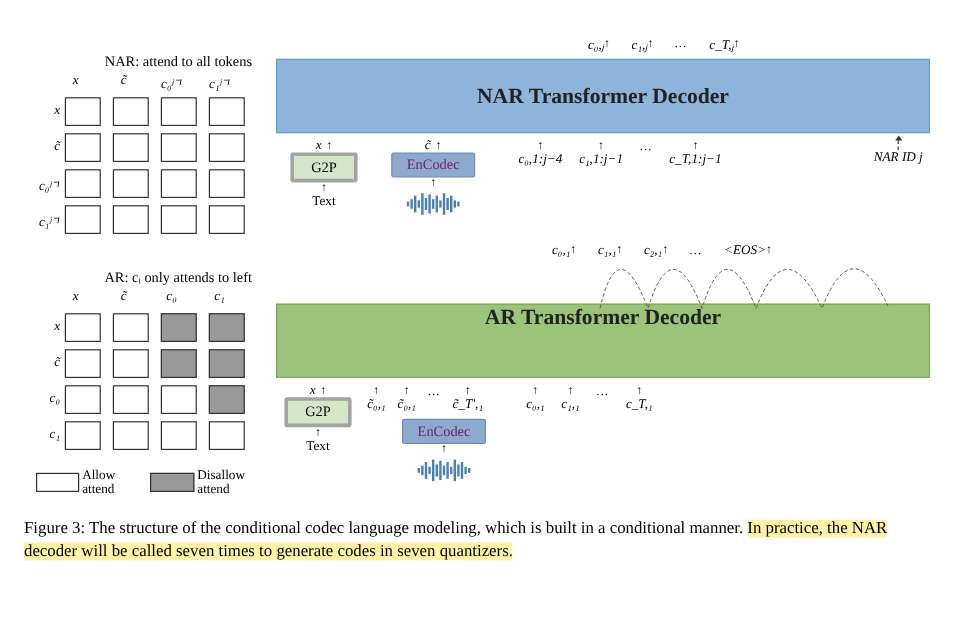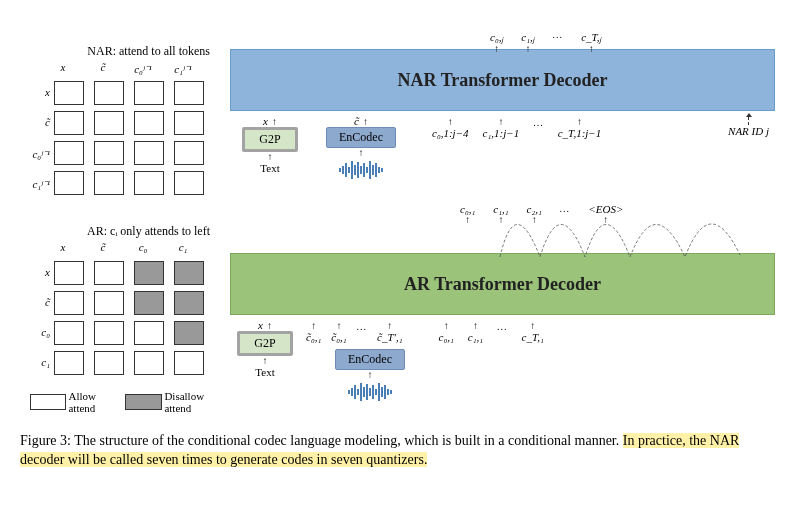--- a/index.html
+++ b/index.html
@@ -86,62 +86,61 @@
     font-size: 18px;
     font-weight: bold;
     color: #222;
     margin-top: 34px;
   }
   .ar-block {
     background: #9bc37a;
     border: 1px solid #7ca95c;
     height: 60px;
     display: flex;
-    align-items: center;
     justify-content: center;
     font-size: 18px;
     font-weight: bold;
     color: #222;
     margin-top: 60px;
   }
   .g2p {
     background: #d5e6c8;
     border: 3px solid #a3a3a3;
     padding: 2px 14px;
     font-size: 12px;
     border-radius: 2px;
   }
   .encodec {
     background: #8da9ce;
     border: 1px solid #6d8bb5;
     padding: 2px 12px;
     font-size: 12px;
     border-radius: 2px;
-    color: #000000;
+    color: #701a75;
   }
   .below-nar, .below-ar {
     display: flex;
     gap: 6px;
     margin-top: 4px;
     align-items: flex-start;
     position: relative;
     height: 78px;
   }
   .col-item { display: flex; flex-direction: column; align-items: center; font-size: 11px; }
   .arrow-up { font-size: 10px; line-height: 8px; margin: 1px 0; }
   .above-nar, .above-ar {
     display: flex;
     position: absolute;
     font-size: 11px;
     font-style: italic;
     width: 100%;
   }
   .above-nar { top: 14px; }
   .above-ar { top: 188px; }
-  .out-item { display: flex; flex-direction: column; align-items: center; margin-right: 18px; }
+  .out-item { display: flex; flex-direction: row; align-items: center; margin-right: 18px; }
   .sig-title {
     text-align: center;
     font-size: 15px;
     font-weight: bold;
     margin-top: 12px;
   }
   .caption {
     font-size: 14px;
     margin-top: 18px;
     line-height: 1.35;

